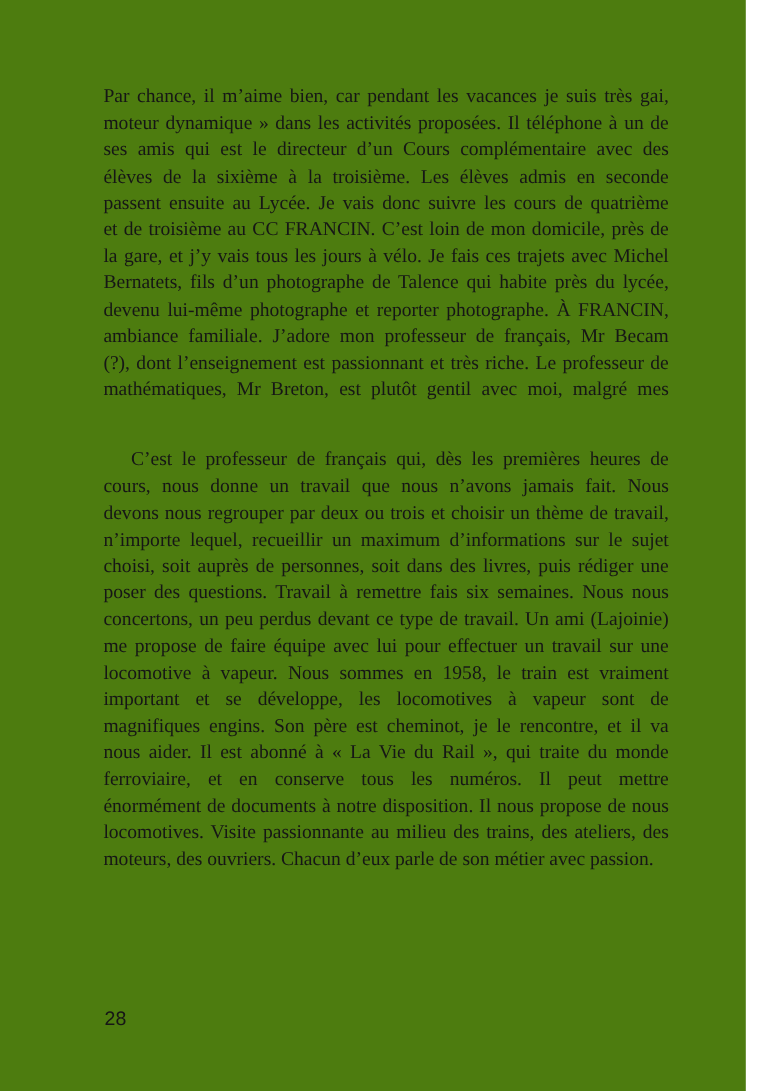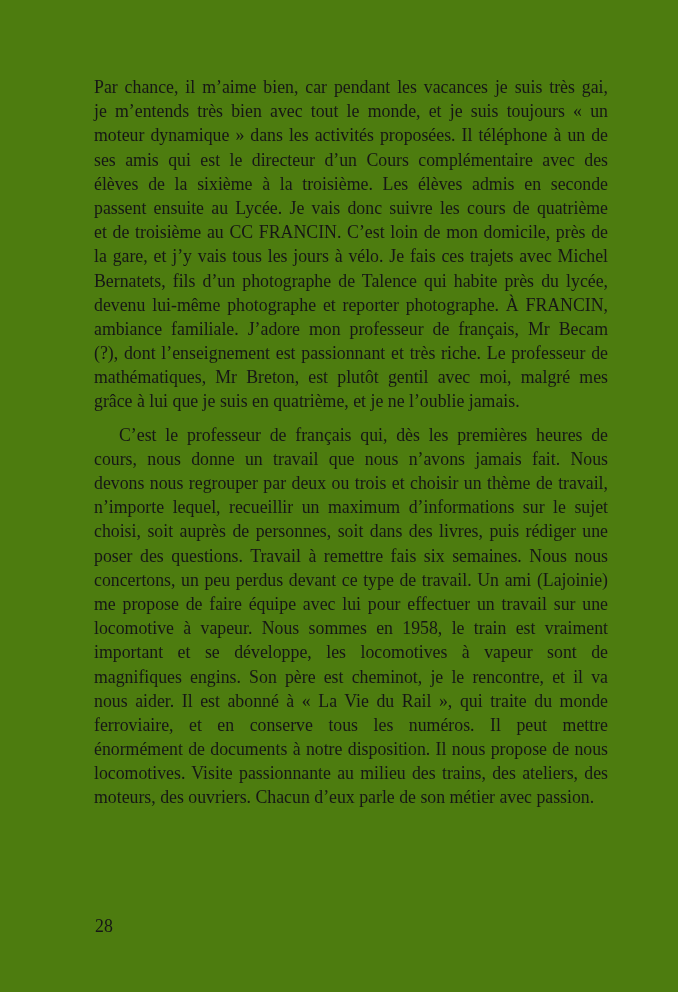--- a/index.html
+++ b/index.html
@@ -13,62 +13,60 @@
     .text-block {
       position: absolute;
       left: 94px;
       top: 75px;
       width: 514px;
       font-family: "Liberation Serif", "DejaVu Serif", serif;
       font-size: 17.8px;
       line-height: 24.2px;
       color: #161616;
     }
-    .para + .para { margin-top: 9px; }
+    .para + .para { margin-top: 40px; }
     .line {
       display: block;
       height: 24.2px;
       text-align: justify;
       text-align-last: justify;
       white-space: normal;
     }
     .line.last { text-align: left; text-align-last: left; }
     .line.indent { text-indent: 25px; }
     .ital { }
     .page-number {
       position: absolute;
       left: 95px;
       top: 914px;
-      font-family: Liberation Serif, serif;
+      font-family: Liberation Sans, sans-serif;
       font-size: 17.8px;
       line-height: 24.2px;
       color: #161616;
     }
   </style>
 </head>
 <body>
 
 <div class="page">
   <div class="text-block">
 
     <div class="para">
       <div class="line">Par chance, il m’aime bien, car pendant les vacances je suis très gai,</div>
-      <div class="line">je m’entends très bien avec tout le monde, et je suis toujours « un</div>
       <div class="line">moteur dynamique » dans les activités proposées. Il téléphone à un de</div>
       <div class="line">ses amis qui est le directeur d’un Cours complémentaire avec des</div>
       <div class="line">élèves de la sixième à la troisième. Les élèves admis en seconde</div>
       <div class="line">passent ensuite au Lycée. Je vais donc suivre les cours de quatrième</div>
       <div class="line">et de troisième au CC FRANCIN. C’est loin de mon domicile, près de</div>
       <div class="line">la gare, et j’y vais tous les jours à vélo. Je fais ces trajets avec Michel</div>
       <div class="line">Bernatets, fils d’un photographe de Talence qui habite près du lycée,</div>
       <div class="line">devenu lui-même photographe et reporter photographe. À FRANCIN,</div>
       <div class="line">ambiance familiale. J’adore mon professeur de français, Mr Becam</div>
       <div class="line">(?), dont l’enseignement est passionnant et très riche. Le professeur de</div>
       <div class="line">mathématiques, Mr Breton, est plutôt gentil avec moi, malgré mes</div>
-      <div class="line last">grâce à lui que je suis en quatrième, et je ne l’oublie jamais.</div>
     </div>
 
     <div class="para">
       <div class="line indent">C’est le professeur de français qui, dès les premières heures de</div>
       <div class="line">cours, nous donne un travail que nous n’avons jamais fait. Nous</div>
       <div class="line">devons nous regrouper par deux ou trois et choisir un thème de travail,</div>
       <div class="line">n’importe lequel, recueillir un maximum d’informations sur le sujet</div>
       <div class="line">choisi, soit auprès de personnes, soit dans des livres, puis rédiger une</div>
       <div class="line">poser des questions. Travail à remettre fais six semaines. Nous nous</div>
       <div class="line">concertons, un peu perdus devant ce type de travail. Un ami (Lajoinie)</div>

